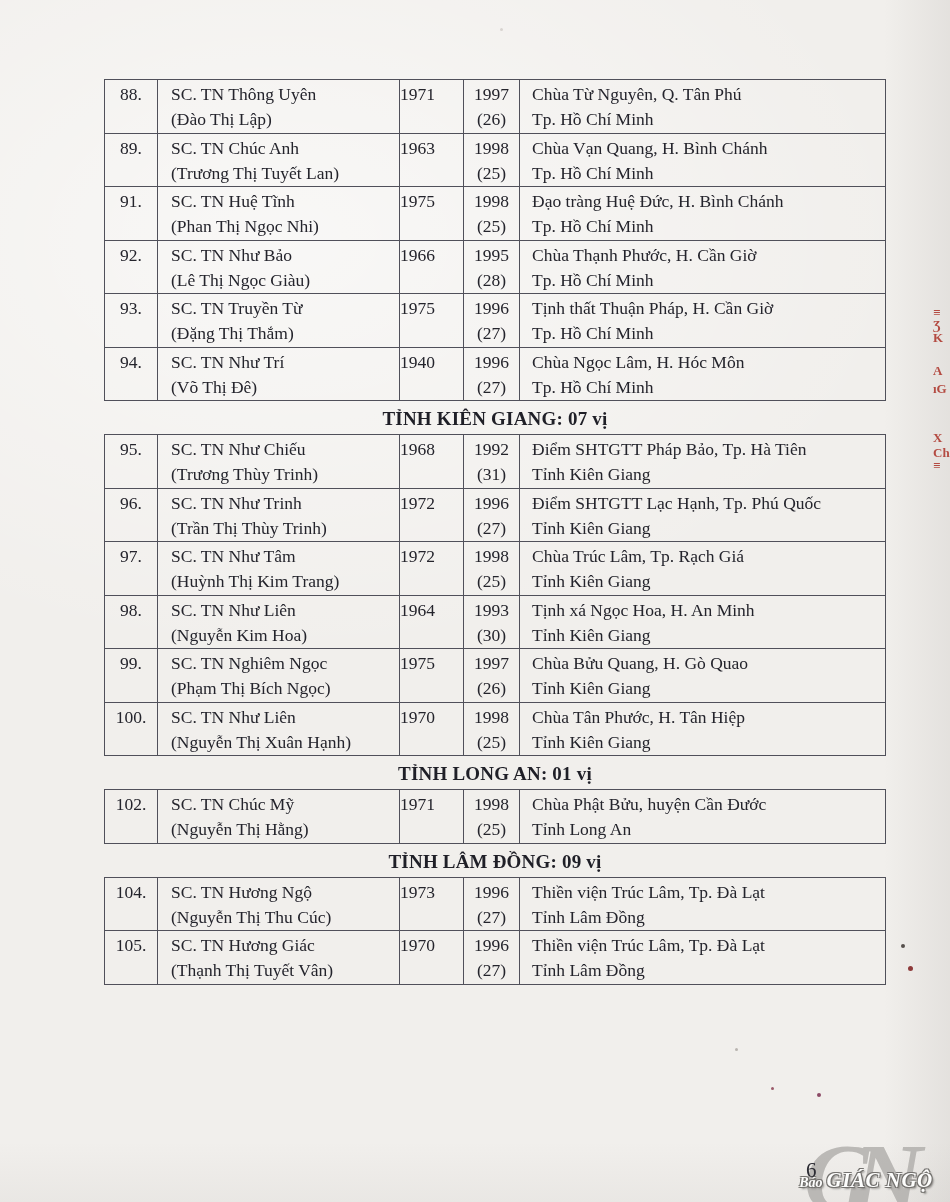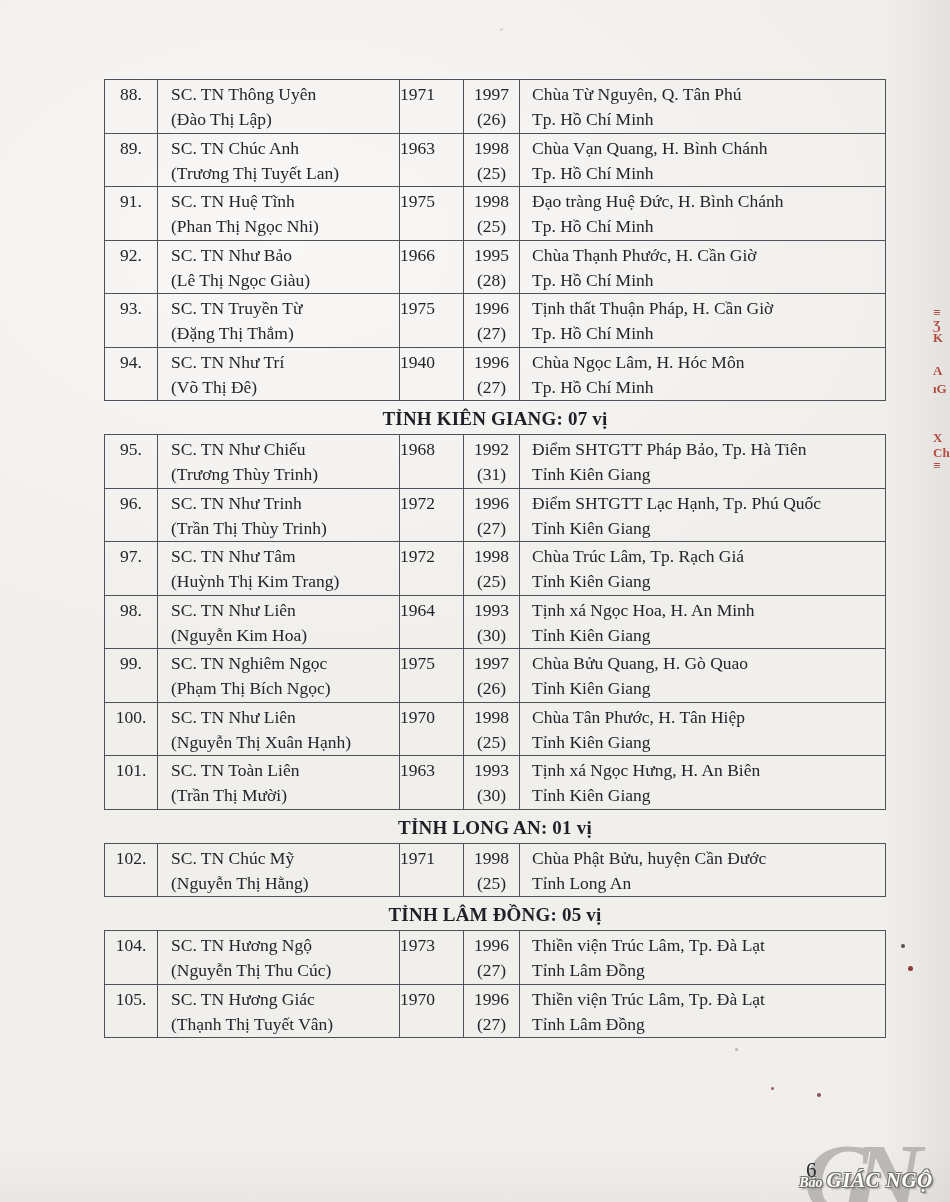--- a/index.html
+++ b/index.html
@@ -345,40 +345,20 @@
     <td class="col-year">
       <div class="cell-line">1998</div>
       <div class="cell-line">(25)</div>
     </td>
     <td class="col-place">
       <div class="cell-line">Chùa Tân Phước, H. Tân Hiệp</div>
       <div class="cell-line">Tỉnh Kiên Giang</div>
     </td>
   </tr>
 
-  <tr class="roster-row">
-    <td class="col-no">
-      <div class="cell-line">101.</div>
-    </td>
-    <td class="col-name">
-      <div class="cell-line">SC. TN Toàn Liên</div>
-      <div class="cell-line">(Trần Thị Mười)</div>
-    </td>
-    <td class="col-birth">
-      <div class="cell-line">1963</div>
-    </td>
-    <td class="col-year">
-      <div class="cell-line">1993</div>
-      <div class="cell-line">(30)</div>
-    </td>
-    <td class="col-place">
-      <div class="cell-line">Tịnh xá Ngọc Hưng, H. An Biên</div>
-      <div class="cell-line">Tỉnh Kiên Giang</div>
-    </td>
-  </tr>
 </tbody>
     </table>
   </section>
 
   <section class="doc-section">
     <h3 class="section-header">TỈNH LONG AN: 01 vị</h3>
     <table class="roster-table">
       <tbody>
   <tr class="roster-row">
     <td class="col-no">
@@ -398,21 +378,21 @@
     <td class="col-place">
       <div class="cell-line">Chùa Phật Bửu, huyện Cần Đước</div>
       <div class="cell-line">Tỉnh Long An</div>
     </td>
   </tr>
 </tbody>
     </table>
   </section>
 
   <section class="doc-section">
-    <h3 class="section-header">TỈNH LÂM ĐỒNG: 05 vị</h3>
+    <h3 class="section-header">TỈNH LÂM ĐỒNG: 09 vị</h3>
     <table class="roster-table">
       <tbody>
 
   <tr class="roster-row">
     <td class="col-no">
       <div class="cell-line">104.</div>
     </td>
     <td class="col-name">
       <div class="cell-line">SC. TN Hương Ngộ</div>
       <div class="cell-line">(Nguyễn Thị Thu Cúc)</div>

